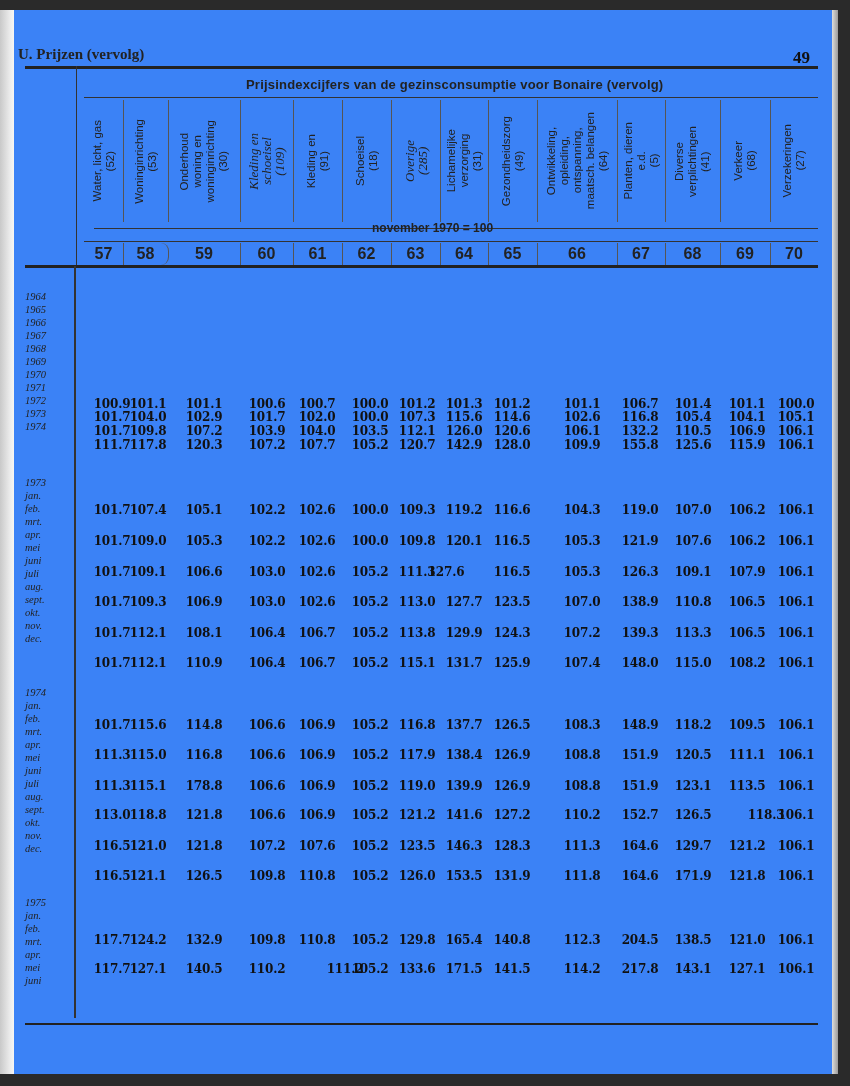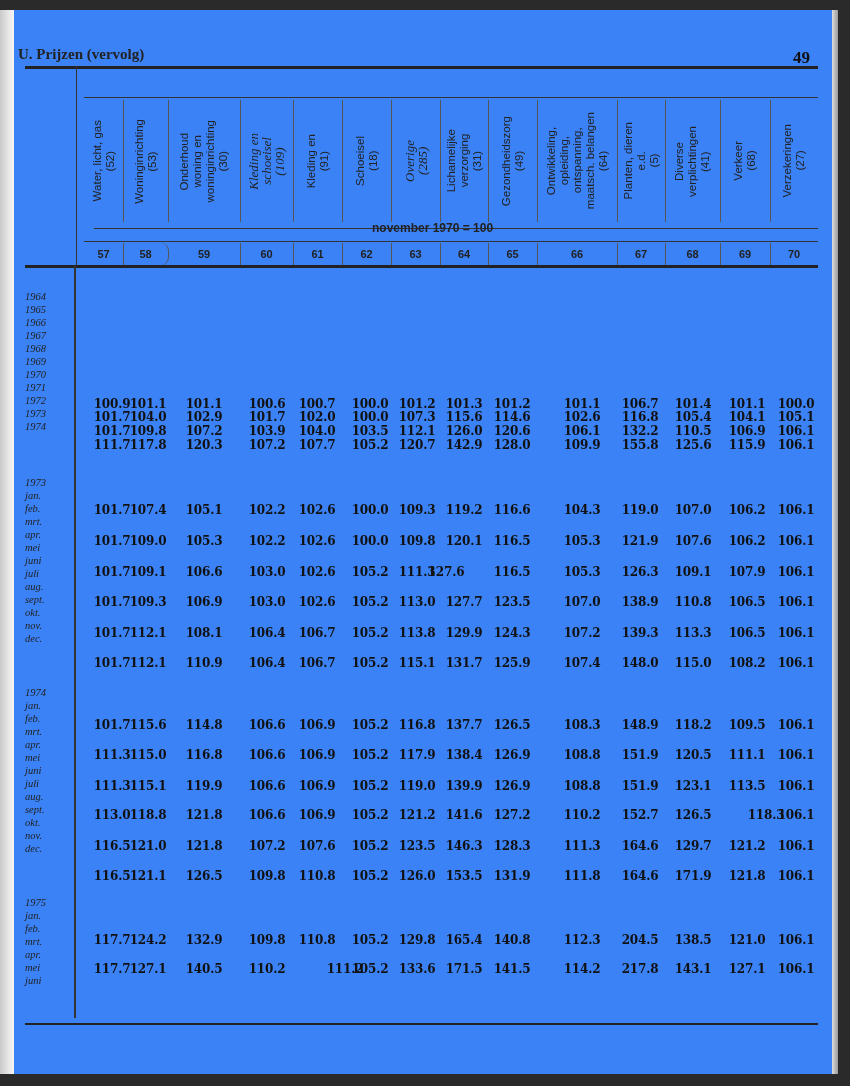--- a/index.html
+++ b/index.html
@@ -46,21 +46,21 @@
     color: #222; text-align: center; white-space: pre;
   }
   .col-head .vt.italic { font-family: "Liberation Serif", serif; font-style: italic; font-size: 13px; }
   .base-note {
     position: absolute; left: 372px; top: 211px;
     font-family: "Liberation Sans", sans-serif; font-size: 12px; font-weight: bold; color: #222;
   }
   .col-num {
     position: absolute; top: 233px; height: 22px; line-height: 22px;
     text-align: center; border-right: 1px solid #555;
-    font-family: "Liberation Sans", sans-serif; font-size: 11px; font-weight: bold; color: #222;
+    font-family: "Liberation Sans", sans-serif; font-size: 16px; font-weight: bold; color: #222;
   }
   .col-num.last { border-right: none; }
   .stub-rule { position: absolute; left: 74px; top: 256px; width: 2px; height: 752px; background: #333; }
   .stub-label {
     position: absolute; left: 25px; width: 45px;
     font-family: "Liberation Serif", serif; font-style: italic; font-size: 10.5px; color: #222;
     line-height: 13px;
   }
   .data-row { position: absolute; left: 76px; height: 14px; width: 742px; }
   .cell {
@@ -75,20 +75,21 @@
 <div class="page">
   <div class="binding"></div>
   <div class="right-edge"></div>
 
   <div class="running-head">U. Prijzen (vervolg)</div>
   <div class="page-number">49</div>
 
   <div class="rule-thick" style="top:56px;"></div>
   <div class="rule-thin" style="left:76px; top:56px; width:1px; height:200px;"></div>
 
+  <div class="table-title">Prijsindexcijfers van de gezinsconsumptie voor Bonaire (vervolg)</div>
   <div class="rule-thin" style="left:84px; top:87px; width:734px; height:1px;"></div>
 
   <div id="col-heads">
       <div class="col-head" style="left: 84px; width: 39px;">
         <span class="vt">Water, licht, gas
 (52)</span>
       </div>
       <div class="col-head" style="left: 123px; width: 45px;">
         <span class="vt">Woninginrichting
 (53)</span>
@@ -419,21 +420,21 @@
         <span class="cell" style="left: 414px; width: 44px;">126.9</span>
         <span class="cell" style="left: 484px; width: 44px;">108.8</span>
         <span class="cell" style="left: 542px; width: 44px;">151.9</span>
         <span class="cell" style="left: 595px; width: 44px;">120.5</span>
         <span class="cell" style="left: 649px; width: 44px;">111.1</span>
         <span class="cell" style="left: 698px; width: 44px;">106.1</span>
       </div>
       <div class="data-row" style="top: 769px;">
         <span class="cell" style="left: 14px; width: 44px;">111.3</span>
         <span class="cell" style="left: 50px; width: 44px;">115.1</span>
-        <span class="cell" style="left: 106px; width: 44px;">119.9</span>
+        <span class="cell" style="left: 106px; width: 44px;">178.8</span>
         <span class="cell" style="left: 169px; width: 44px;">106.6</span>
         <span class="cell" style="left: 219px; width: 44px;">106.9</span>
         <span class="cell" style="left: 272px; width: 44px;">105.2</span>
         <span class="cell" style="left: 319px; width: 44px;">119.0</span>
         <span class="cell" style="left: 366px; width: 44px;">139.9</span>
         <span class="cell" style="left: 414px; width: 44px;">126.9</span>
         <span class="cell" style="left: 484px; width: 44px;">108.8</span>
         <span class="cell" style="left: 542px; width: 44px;">151.9</span>
         <span class="cell" style="left: 595px; width: 44px;">123.1</span>
         <span class="cell" style="left: 649px; width: 44px;">113.5</span>

